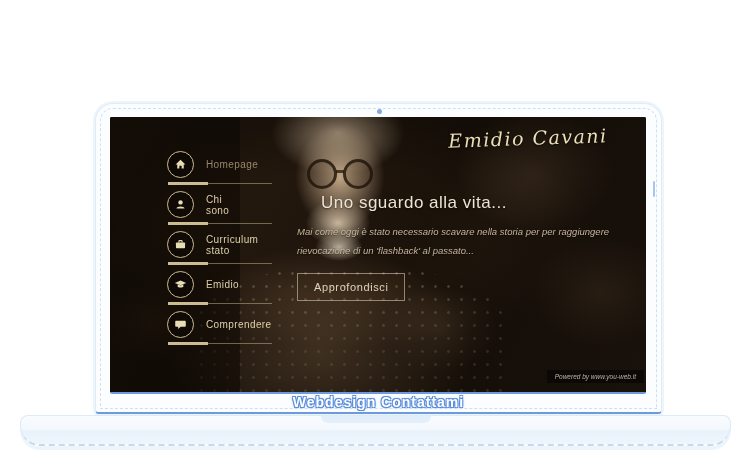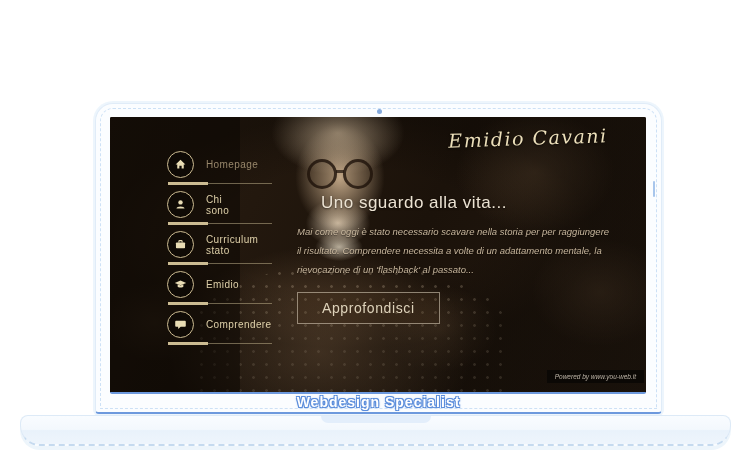--- a/index.html
+++ b/index.html
@@ -88,23 +88,23 @@
   .nav-label.muted { color:#97866a; }
   .divider { position:relative; height:3px; width:104px; margin:4px 0 6px 17px; }
   .divider::before { content:""; position:absolute; left:0; top:0; width:40px; height:3px; background:#cdbc92; }
   .divider::after  { content:""; position:absolute; left:0; top:1px; right:0; height:1px; background:rgba(200,185,145,.5); }
 
   .hero { position:absolute; left:187px; top:76px; width:330px; }
   .hero-title { font-size:17px; font-weight:300; color:#ece3d3; letter-spacing:.5px;
     text-shadow:0 1px 2px rgba(0,0,0,.5); margin-bottom:9px;margin-left:24px; }
   .hero-body { font-size:9.5px; color:#c6b59c;font-style:italic; }
   .hero-body .line { display:block; line-height:19px; text-shadow:0 1px 1px rgba(0,0,0,.4); }
-  .hero-btn { display:inline-block; margin-top:13px; padding:7px 24px;
+  .hero-btn { display:inline-block; margin-top:13px; padding:7px 16px;
     background:rgba(70,50,30,.18); border:1px solid rgba(225,215,195,.55);
-    color:#ddd2ba; font-size:14px; letter-spacing:.6px; cursor:pointer;
+    color:#ddd2ba; font-size:11px; letter-spacing:.6px; cursor:pointer;
     font-family:"Liberation Sans", sans-serif; }
 
   .powered { position:absolute; right:2px; bottom:9px; background:#0b0805;
     color:#beb5a8; font-size:6.5px; font-style:italic; padding:3px 8px; cursor:pointer; }
 </style>
 </head>
 <body>
 
 <div class="stage">
 
@@ -190,30 +190,29 @@
           </div>
           <div class="divider"></div>
         </div>
 
       </nav>
 
       <section class="hero">
         <h2 class="hero-title">Uno sguardo alla vita...</h2>
         <p class="hero-body">
           <span class="line">Mai come oggi è stato necessario scavare nella storia per per raggiungere</span>
-          <span class="line">il risultato. Comprendere necessita a volte di un adattamento mentale, la</span>
           <span class="line">rievocazione di un 'flashback' al passato...</span>
         </p>
         <button class="hero-btn">Approfondisci</button>
       </section>
 
       <div class="powered">Powered by www.you-web.it</div>
 
     </div>
 
-    <div class="caption">Webdesign Specialist</div>
+    <div class="caption">Webdesign Contattami</div>
   </div>
 
   <div class="laptop-base">
     <div class="base-lip"></div>
   </div>
 
 </div>
 
 </body></html>

